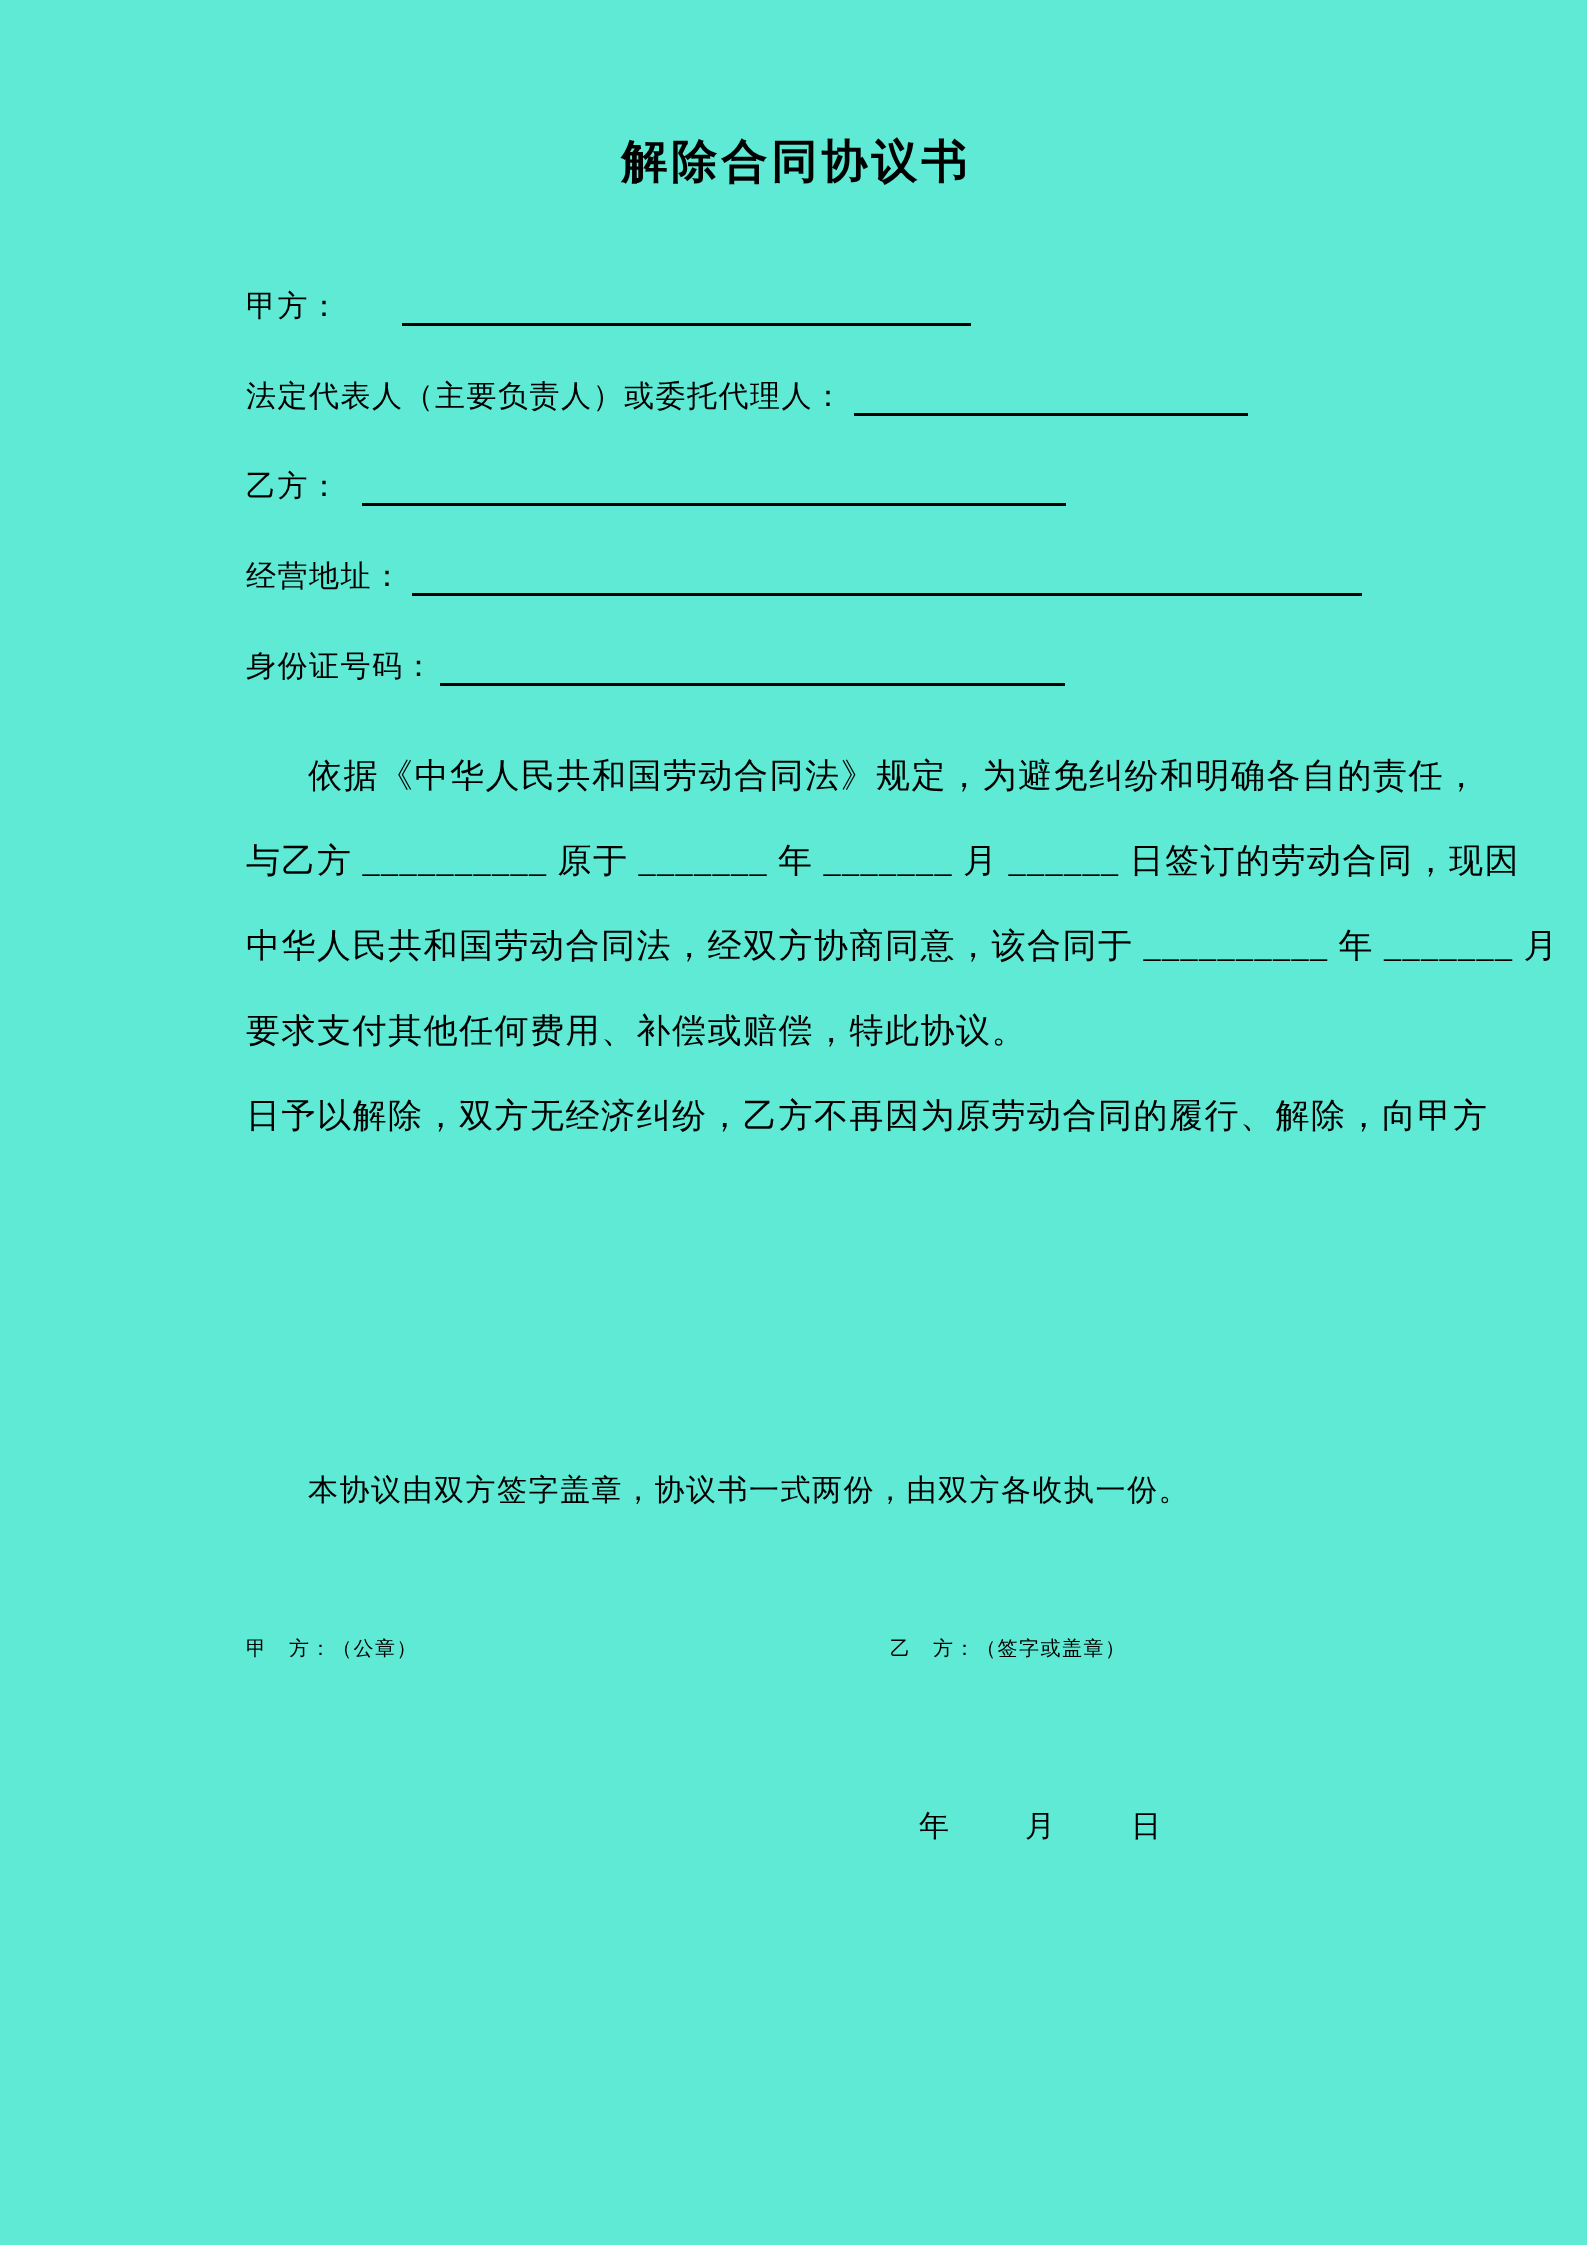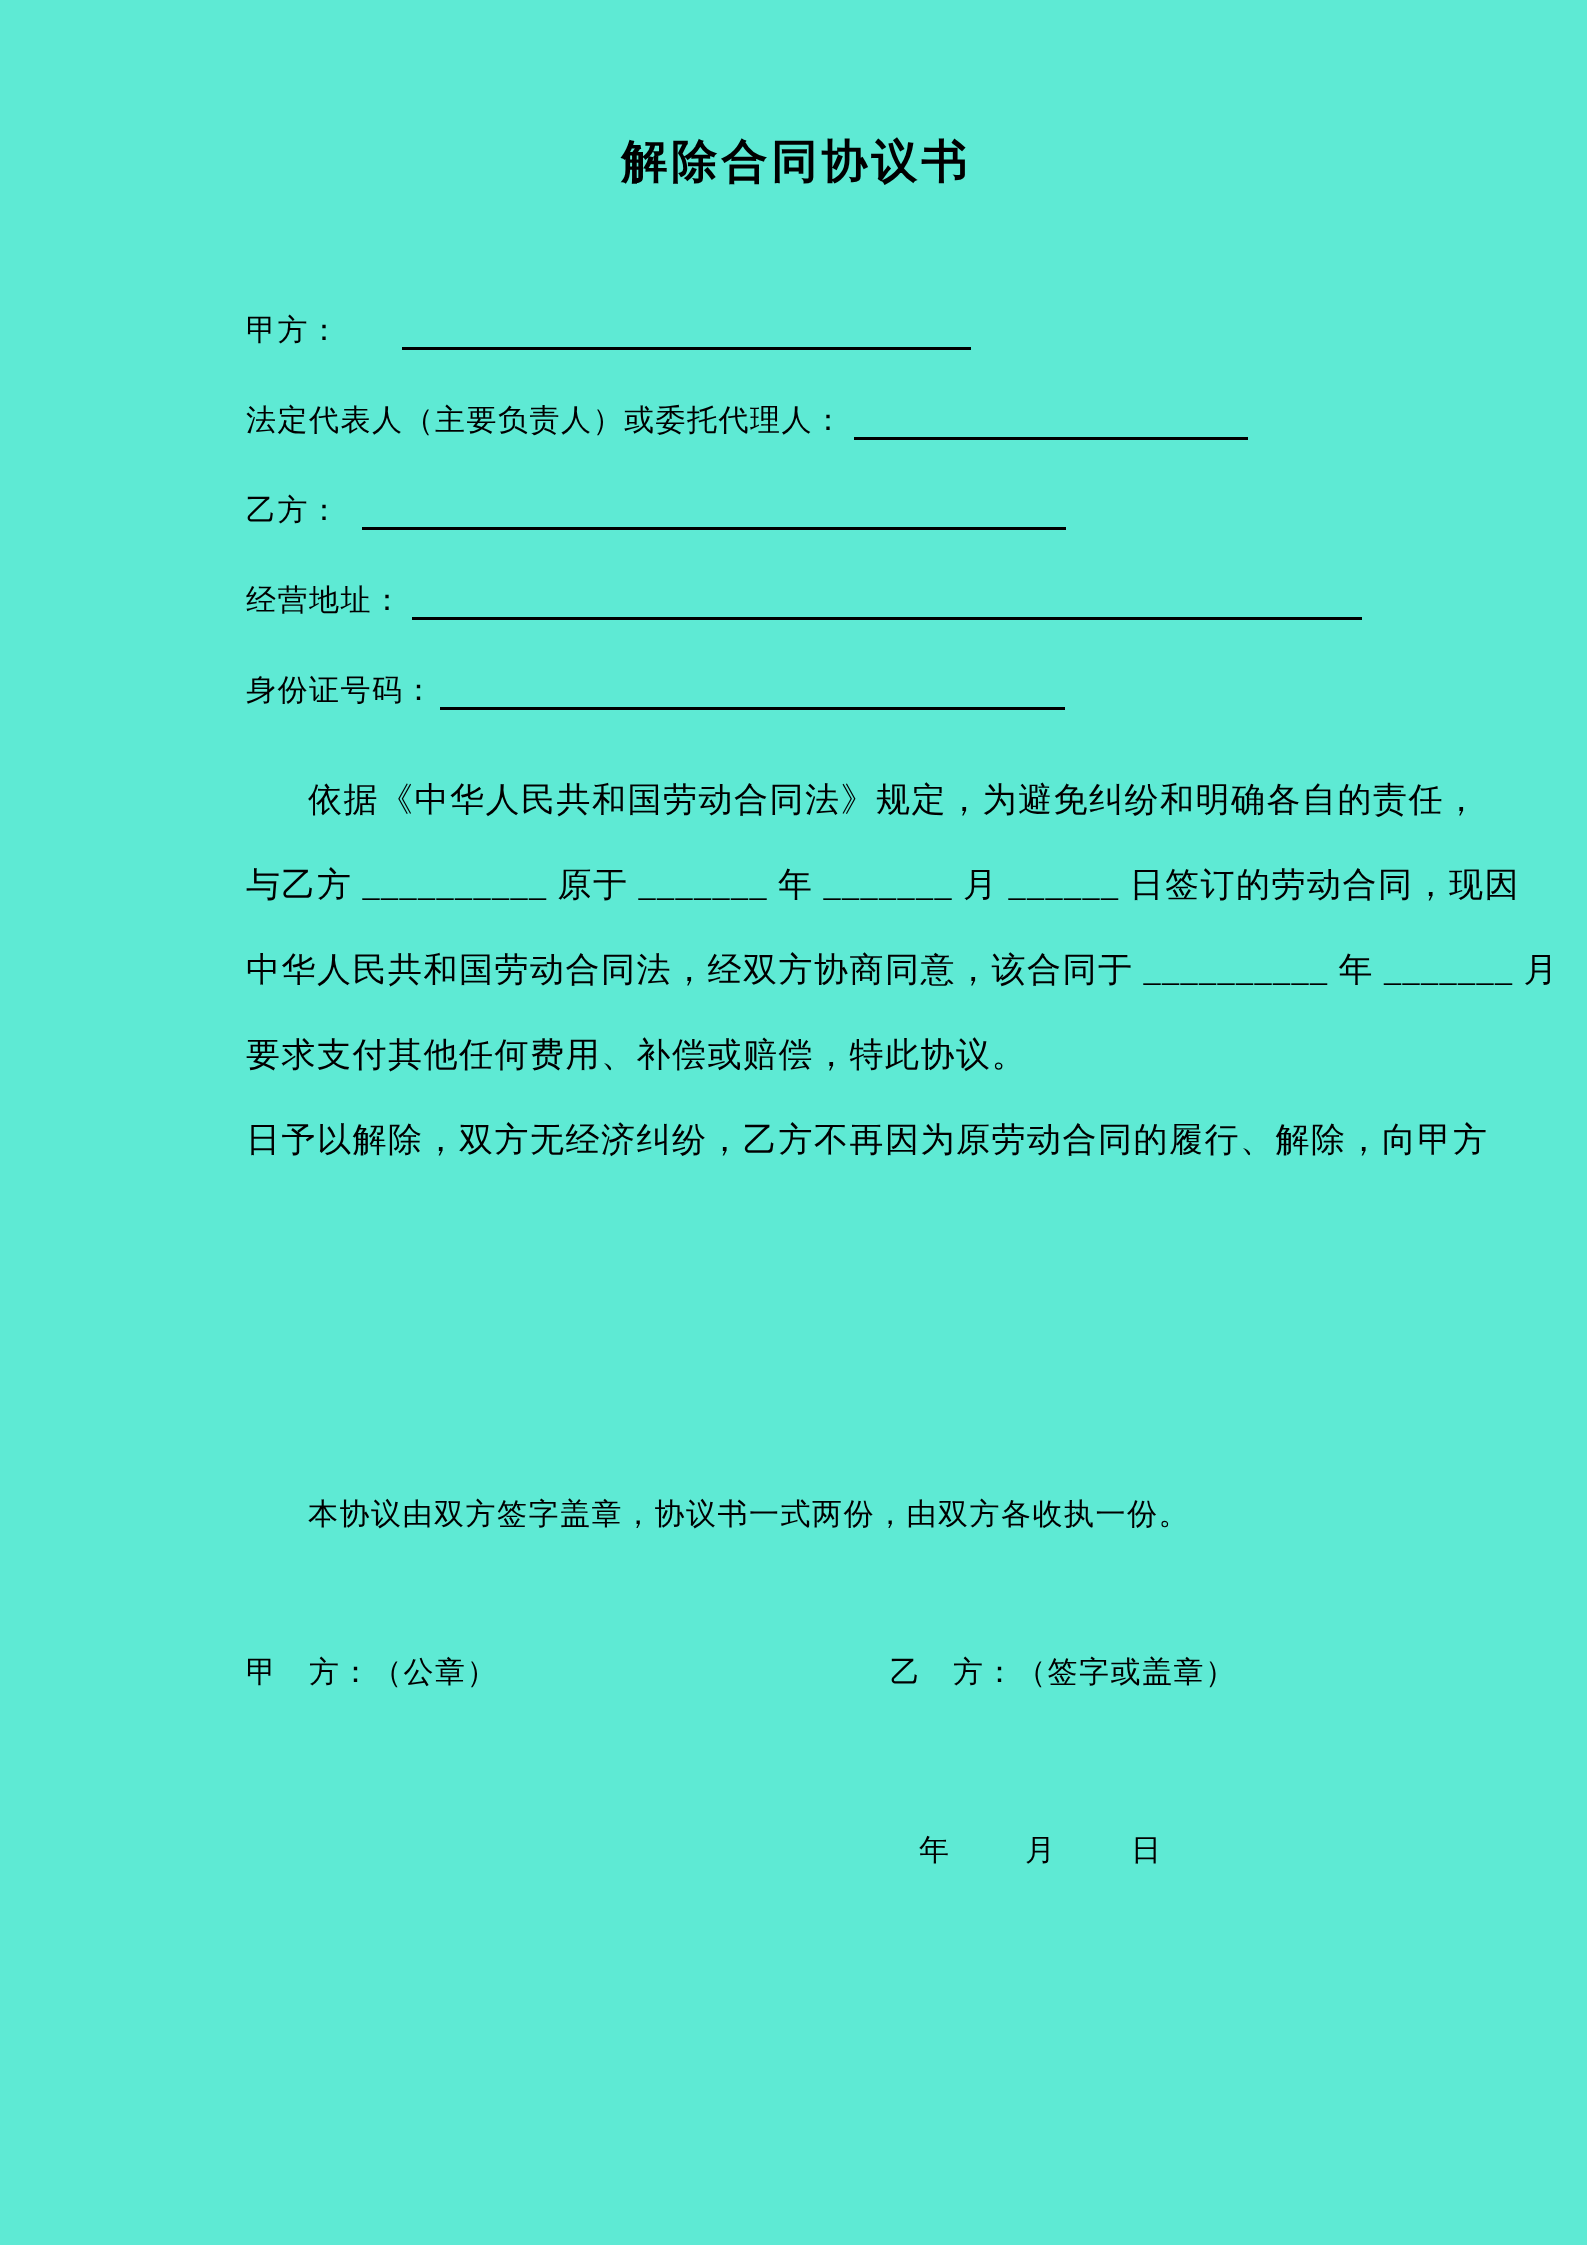--- a/index.html
+++ b/index.html
@@ -16,21 +16,21 @@
 
   .title {
     margin: 0;
     font-size: 46px;
     font-weight: bold;
     line-height: 52px;
     text-align: center;
     letter-spacing: 4px;
   }
 
-  .fields { margin-top: 119px; }
+  .fields { margin-top: 95px; }
   .field-row {
     font-size: 30px;
     line-height: 32px;
     letter-spacing: 1.5px;
     margin-bottom: 51px;
     white-space: nowrap;
   }
   .blank {
     display: inline-block;
     border-bottom: 3.5px solid #000000;
@@ -57,21 +57,21 @@
     margin: 316px 0 0 0;
     font-size: 30px;
     line-height: 32px;
     letter-spacing: 1.5px;
     text-indent: 62px;
     white-space: nowrap;
   }
 
   .sig-row {
     margin-top: 126px;
-    font-size: 30px;
+    font-size: 20px;
     line-height: 32px;
     letter-spacing: 1.5px;
     white-space: nowrap;
   }
   .sig-a { display: inline-block; width: 644px; }
 
   .date-row {
     margin-top: 146px;
     font-size: 30px;
     line-height: 32px;

